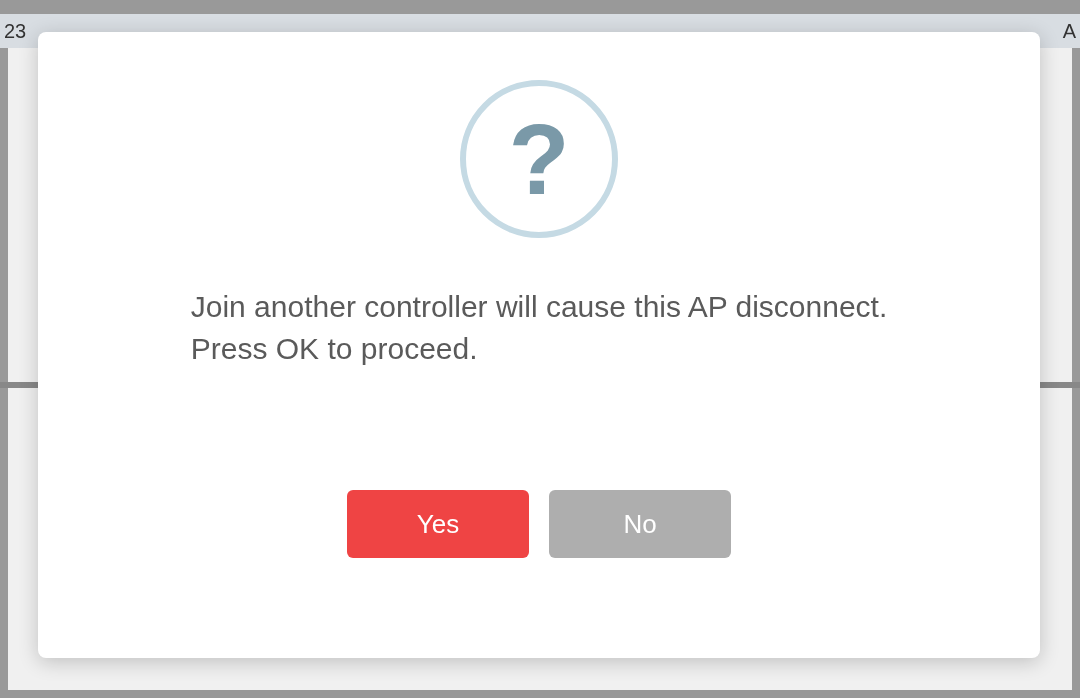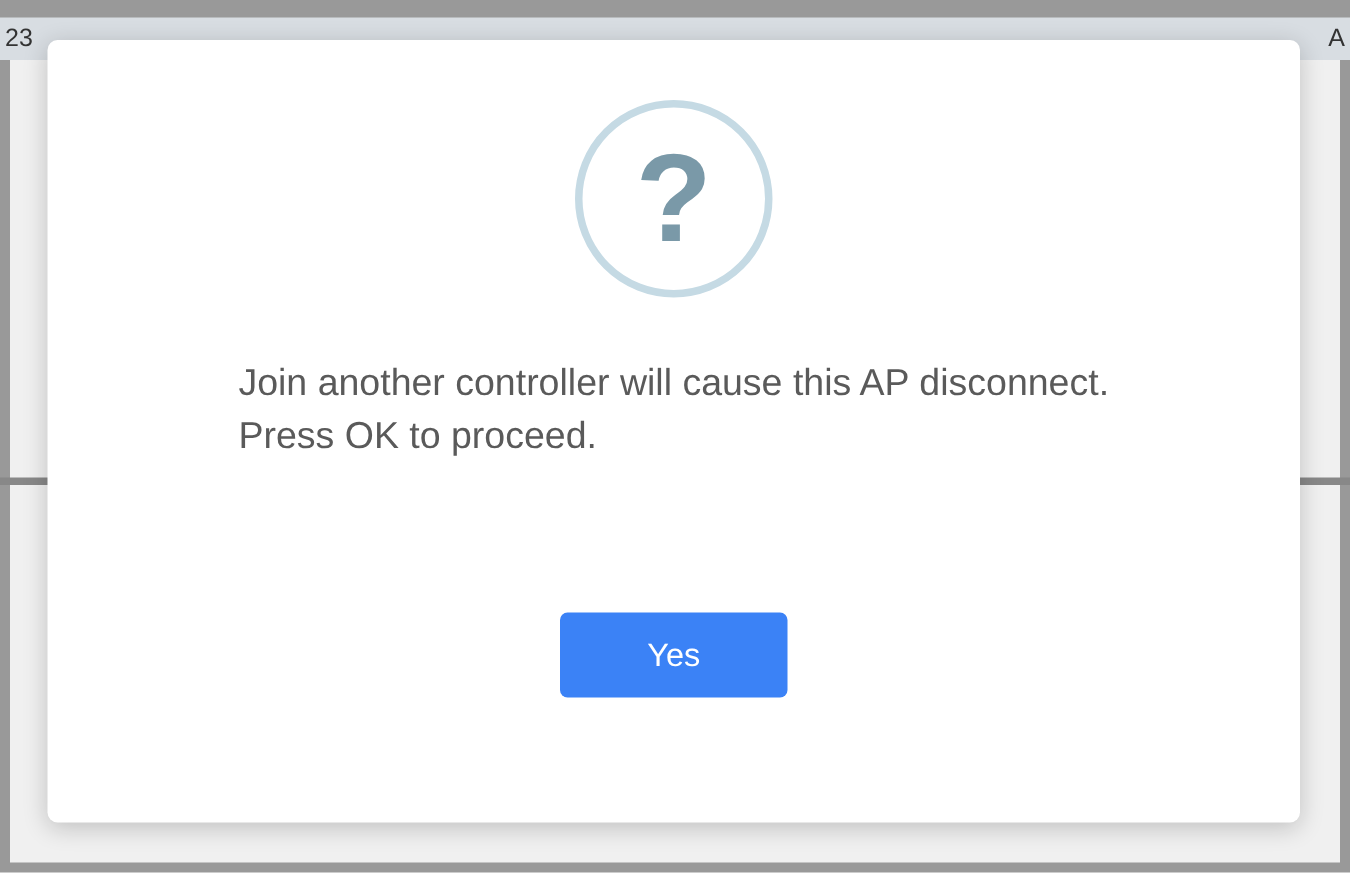--- a/index.html
+++ b/index.html
@@ -101,21 +101,21 @@
       width: 182px;
       height: 68px;
       border: none;
       border-radius: 6px;
       font-size: 26px;
       cursor: pointer;
       font-family: Arial, Helvetica, sans-serif;
     }
     
     .btn-yes {
-      background: #3b82f6;
+      background: #ef4444;
       color: #ffffff;
     }
     
     .btn-no {
       background: #aeaeae;
       color: #ffffff;
     }
   </style>
 </head>
 <body>
@@ -128,14 +128,15 @@
 <div class="background-divider"></div>
 
 <div class="modal-dialog">
   <div class="icon-circle">
     <span class="question-mark">?</span>
   </div>
   <div class="dialog-message">Join another controller will cause this AP disconnect.
 Press OK to proceed.</div>
   <div class="button-row">
     <button class="btn btn-yes">Yes</button>
+    <button class="btn btn-no">No</button>
   </div>
 </div>
 
 </body></html>

